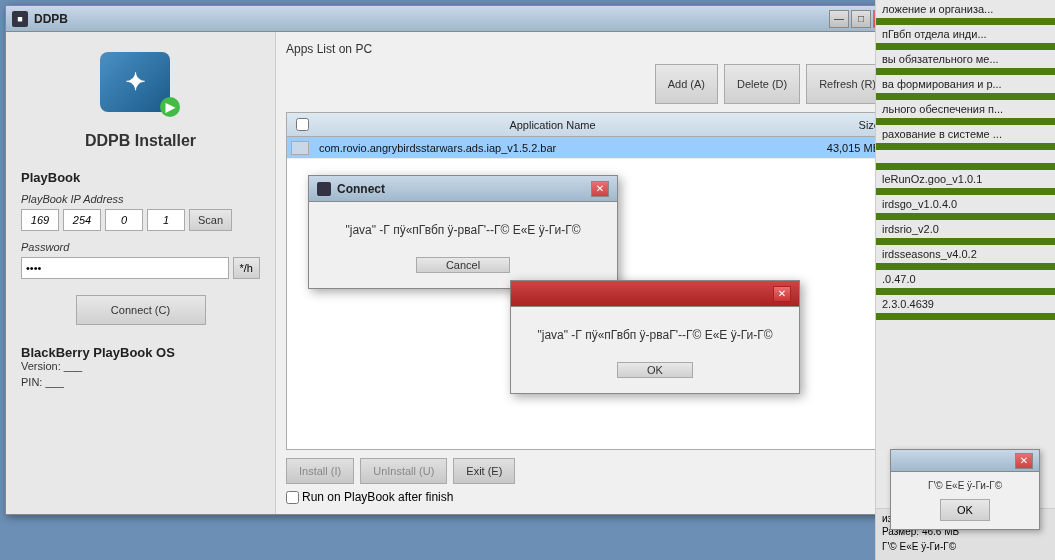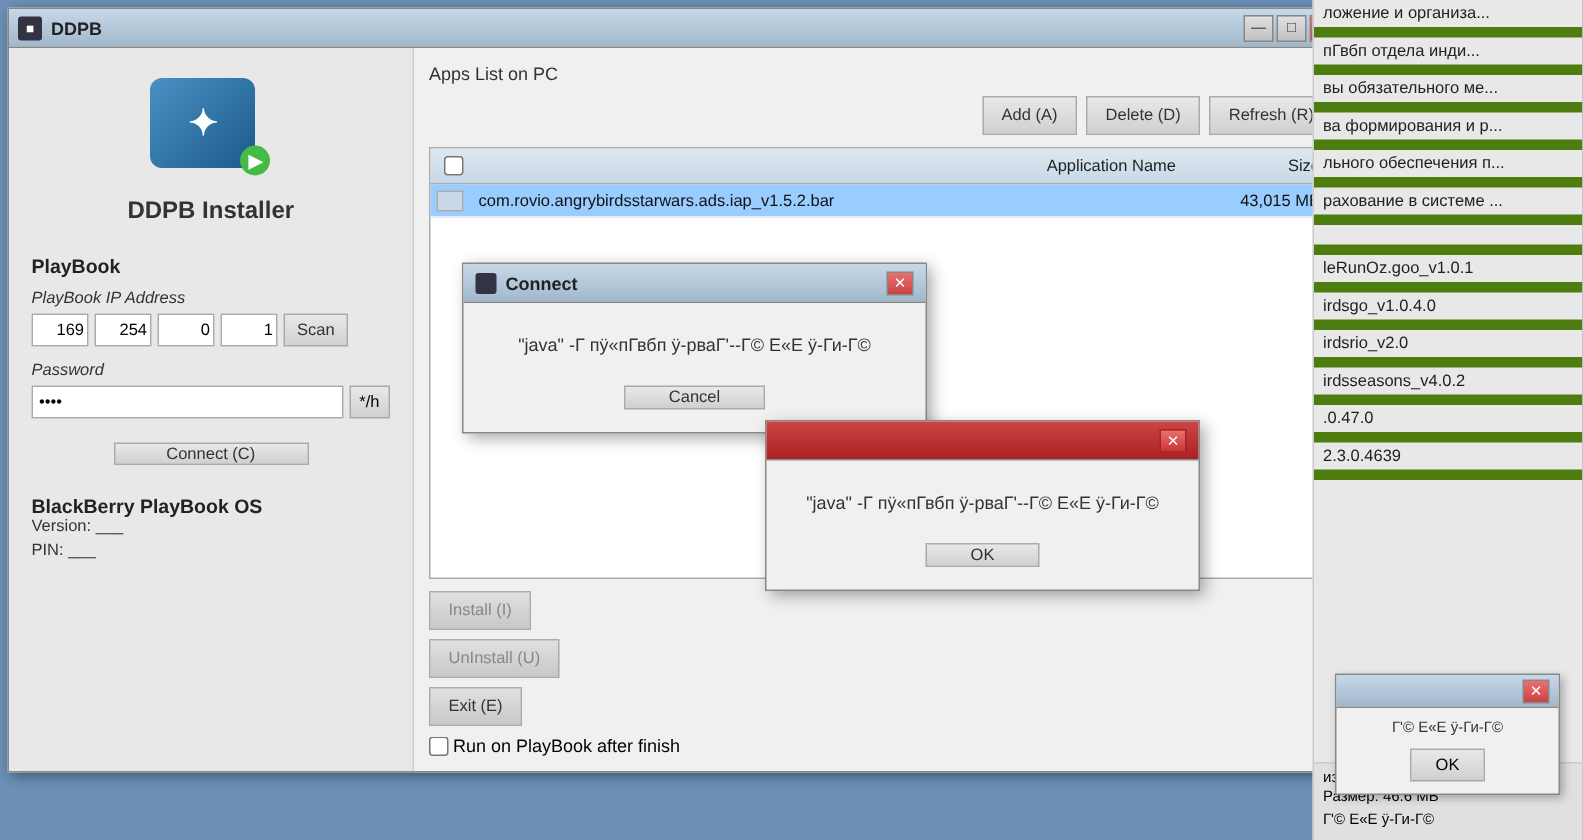--- a/index.html
+++ b/index.html
@@ -173,23 +173,24 @@
       align-items: center;
       margin-bottom: 10px;
       width: 100%;
     }
 
     .ip-segment {
       width: 38px;
       height: 22px;
       border: 1px solid #aaa;
       background: white;
-      text-align: right;
+      text-align: center;
       font-size: 11px;
       padding: 2px;
+      font-style: italic;
     }
 
     .scan-btn {
       height: 22px;
       padding: 4px 8px;
       background: linear-gradient(to bottom, #e8e8e8, #d0d0d0);
       border: 1px solid #aaa;
       cursor: pointer;
       font-size: 11px;
       color: #333;
@@ -216,21 +217,21 @@
       height: 22px;
       padding: 0 6px;
       background: linear-gradient(to bottom, #e8e8e8, #d0d0d0);
       border: 1px solid #aaa;
       cursor: pointer;
       font-size: 11px;
     }
 
     .connect-btn {
       width: 130px;
-      height: 15px;
+      height: 30px;
       background: linear-gradient(to bottom, #e8e8e8, #d0d0d0);
       border: 1px solid #aaa;
       cursor: pointer;
       font-size: 11px;
       color: #333;
       margin-bottom: 20px;
     }
 
     .os-section {
       align-self: flex-start;
@@ -258,21 +259,21 @@
     }
 
     .toolbar-row {
       display: flex;
       gap: 6px;
       margin-bottom: 8px;
       justify-content: flex-end;
     }
 
     .toolbar-btn {
-      height: 26px;
+      height: 40px;
       padding: 0 12px;
       background: linear-gradient(to bottom, #e8e8e8, #d0d0d0);
       border: 1px solid #aaa;
       cursor: pointer;
       font-size: 11px;
       color: #333;
     }
 
     .apps-table {
       border: 1px solid #aaa;
@@ -294,21 +295,21 @@
       display: flex;
       align-items: center;
       justify-content: center;
     }
 
     .th-name {
       flex: 1;
       padding: 0 4px;
       font-size: 11px;
       color: #222;
-      text-align: right;
+      text-align: center;
     }
 
     .th-size {
       width: 100px;
       padding: 0 4px;
       font-size: 11px;
       color: #222;
       text-align: right;
       padding-right: 8px;
     }
@@ -351,22 +352,21 @@
       font-size: 11px;
       color: #111;
       text-align: right;
       padding-right: 8px;
     }
 
     .bottom-toolbar {
       display: flex;
       gap: 6px;
       margin-top: 8px;
-      align-items: flex-start;
-      flex-direction: column;
+      align-items: flex-end;
     }
 
     .bottom-btn {
       height: 26px;
       padding: 0 12px;
       background: linear-gradient(to bottom, #e0e0e0, #c8c8c8);
       border: 1px solid #aaa;
       cursor: pointer;
       font-size: 11px;
       color: #888;

